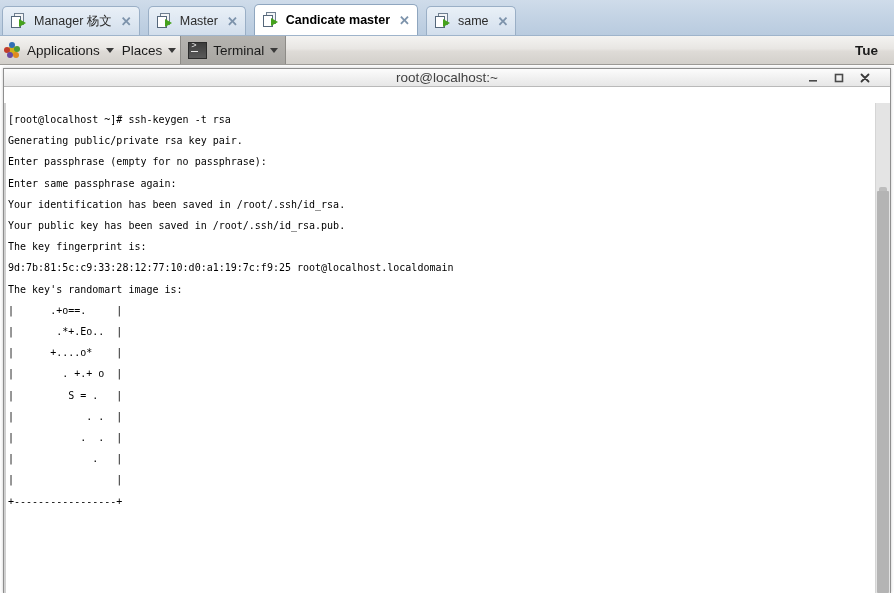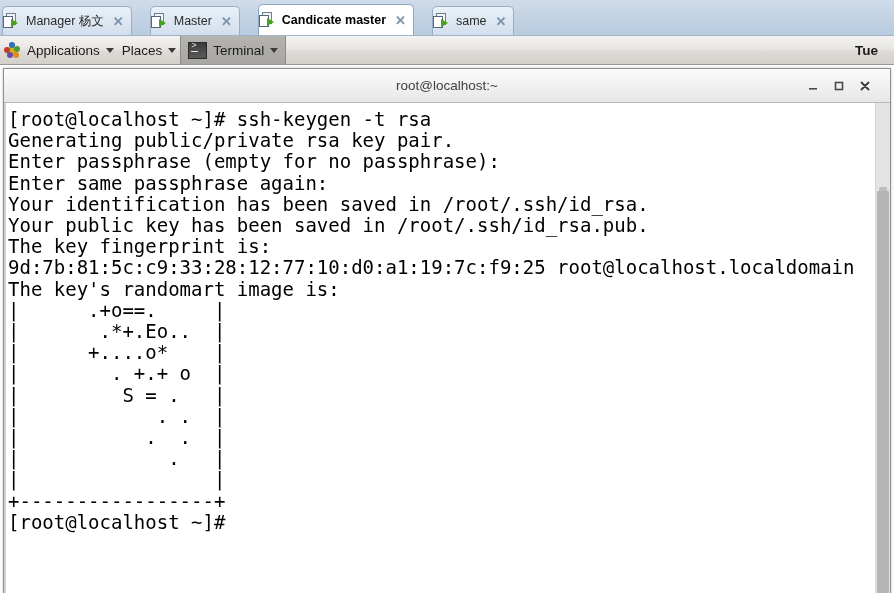--- a/index.html
+++ b/index.html
@@ -22,22 +22,22 @@
     width: 894px; height: 36px;
     background: linear-gradient(to bottom, #cfdcea 0%, #c3d3e4 50%, #b9cbdf 100%);
     border-bottom: 1px solid #9fb4cb;
     box-sizing: border-box;
     display: flex;
     align-items: flex-end;
     padding-left: 2px;
   }
   .tab {
     height: 29px;
-    margin-right: 18px;
-    padding: 0 7px 0 0;
+    margin-right: 8px;
+    padding: 0 7px 0 8px;
     display: flex;
     align-items: center;
     border: 1px solid #9aafc6;
     border-bottom: none;
     border-radius: 5px 5px 0 0;
     background: linear-gradient(to bottom, #e9f0f7 0%, #dce6f1 60%, #d2deec 100%);
     box-sizing: border-box;
     cursor: default;
   }
   .tab.active {
@@ -187,21 +187,21 @@
     position: absolute;
     left: 3px; top: 68px;
     width: 888px; height: 525px;
     background: #ffffff;
     border: 1px solid #8e8e8e;
     border-bottom: none;
     box-sizing: border-box;
     box-shadow: 0 0 3px rgba(0,0,0,0.22);
   }
   .titlebar {
-    height: 34px;
+    height: 18px;
     background: linear-gradient(to bottom, #fcfcfc 0%, #f1f1f1 50%, #e7e7e7 100%);
     border-bottom: 1px solid #b9b9b9;
     box-sizing: border-box;
     display: flex;
     align-items: center;
     position: relative;
   }
   .title-text {
     position: absolute;
     left: 0; right: 0;
@@ -237,21 +237,21 @@
   }
   .term-screen {
     flex: 1 1 auto;
     padding: 6px 0 0 2px;
     overflow: hidden;
     border-left: 2px solid #d0d0d0;
     box-sizing: border-box;
   }
   .term-line {
     font-family: "DejaVu Sans Mono", "Liberation Mono", monospace;
-    font-size: 19px;
+    font-size: 10px;
     line-height: 21.2px;
     color: #000000;
     white-space: pre;
     letter-spacing: 0px;
   }
 
   
   .term-scrollbar {
     width: 15px;
     flex: 0 0 15px;
@@ -384,20 +384,19 @@
       <div class="term-line">|      .+o==.     |</div>
       <div class="term-line">|       .*+.Eo..  |</div>
       <div class="term-line">|      +....o*    |</div>
       <div class="term-line">|        . +.+ o  |</div>
       <div class="term-line">|         S = .   |</div>
       <div class="term-line">|            . .  |</div>
       <div class="term-line">|           .  .  |</div>
       <div class="term-line">|             .   |</div>
       <div class="term-line">|                 |</div>
       <div class="term-line">+-----------------+</div>
-      <div class="term-line">[root@localhost ~]# </div>
     </div>
     <div class="term-scrollbar">
       <div class="term-scroll-thumb"></div>
     </div>
   </div>
 
 </div>
 
 </body></html>

